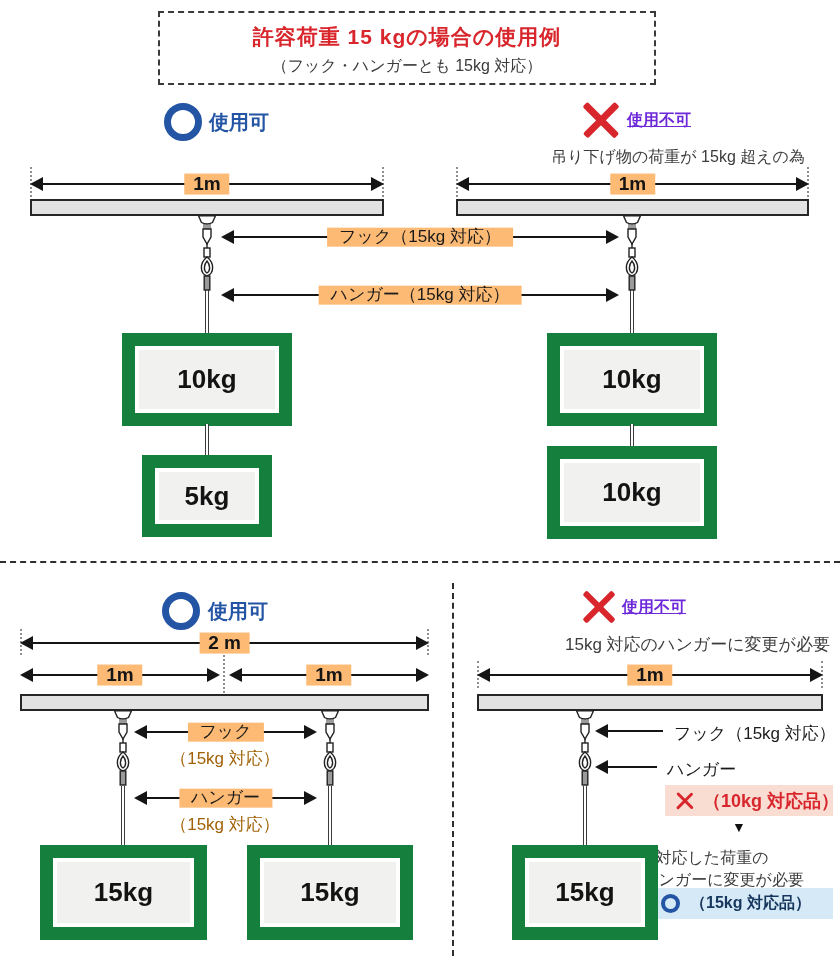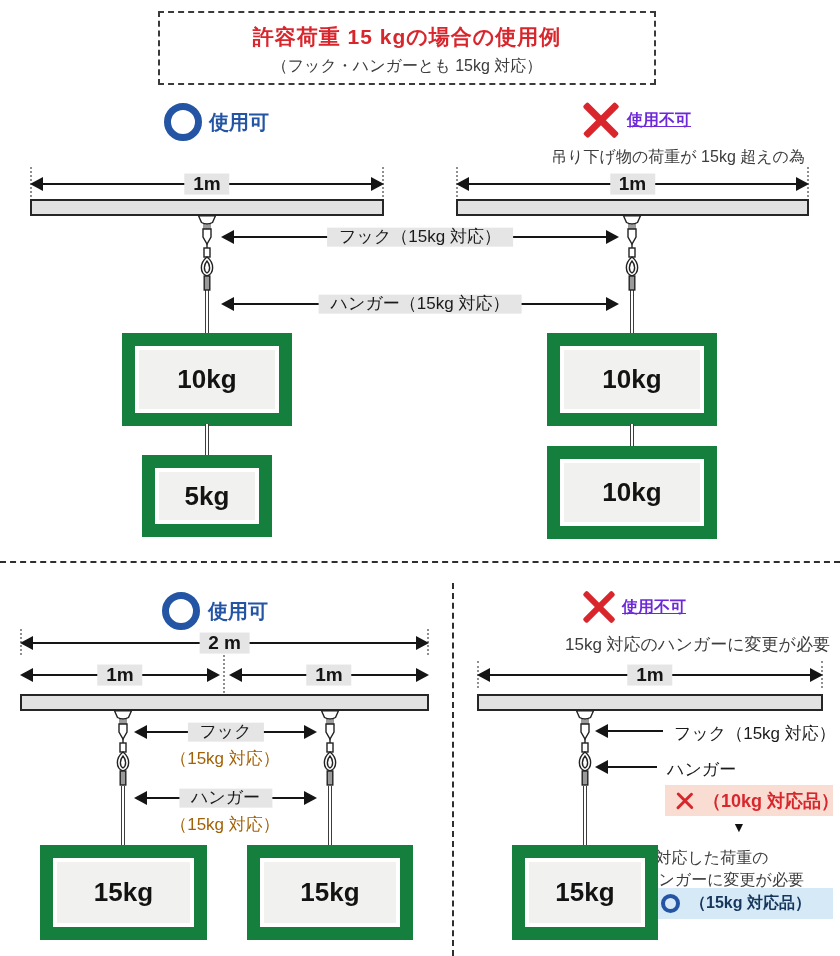--- a/index.html
+++ b/index.html
@@ -23,21 +23,21 @@
   .xmark::after{transform:translate(-50%,-50%) rotate(-45deg);}
   .xmark.inlinebox{position:relative;flex:none;width:17px;height:16px;}
   .ring-s{width:11px;height:11px;border:4px solid #2355a4;border-radius:50%;display:inline-block;flex:none;}
   
   .dim{position:absolute;height:14px;}
   .dim .ln{position:absolute;left:4px;right:4px;top:6px;height:2px;background:#151515;}
   .dim .hl{position:absolute;left:0;top:0;width:0;height:0;
     border-top:7px solid transparent;border-bottom:7px solid transparent;border-right:13px solid #151515;}
   .dim .hr{position:absolute;right:0;top:0;width:0;height:0;
     border-top:7px solid transparent;border-bottom:7px solid transparent;border-left:13px solid #151515;}
-  .dim .lbl{position:absolute;left:50%;top:7px;transform:translate(-50%,-50%);background:#e5e5e5;
+  .dim .lbl{position:absolute;left:50%;top:7px;transform:translate(-50%,-50%);background:#fdba74;
     padding:0 9px;font-size:19px;font-weight:bold;color:#151515;white-space:nowrap;line-height:1.1;}
   .dim.lab .lbl{font-weight:normal;font-size:17px;color:#1a1a1a;padding:0 12px;}
   .tick{position:absolute;width:0;border-left:2px dotted #8f8f8f;}
   
   .rail{position:absolute;height:13px;background:#e2e2e2;border:2px solid #262626;}
   .wire{position:absolute;width:2px;background:#fff;border-left:1px solid #3c3c3c;border-right:1px solid #3c3c3c;}
   .hook{position:absolute;width:24px;height:78px;}
   
   .frame{position:absolute;background:#15803d;padding:13px;box-sizing:border-box;}
   .frame .inner{width:100%;height:100%;background:#f1f1ef;border:4px solid #fff;box-sizing:border-box;
@@ -122,21 +122,21 @@
   <svg class="hook" style="left:620px;top:215px;" viewBox="0 0 24 78">
       <use href="#hookg"></use>
     </svg>
 
   <div class="dim lab" style="left:221px;top:230px;width:398px;">
     <span class="hl"></span>
     <span class="ln"></span>
     <span class="hr"></span>
     <span class="lbl">フック（15kg 対応）</span>
   </div>
-  <div class="dim lab" style="left:221px;top:297px;width:398px;">
+  <div class="dim lab" style="left:221px;top:288px;width:398px;">
     <span class="hl"></span>
     <span class="ln"></span>
     <span class="hr"></span>
     <span class="lbl">ハンガー（15kg 対応）</span>
   </div>
 
   <div class="frame" style="left:122px;top:333px;width:170px;height:93px;">
     <div class="inner">10kg</div>
   </div>
   <div class="wire" style="left:205px;top:424px;height:33px;"></div>

